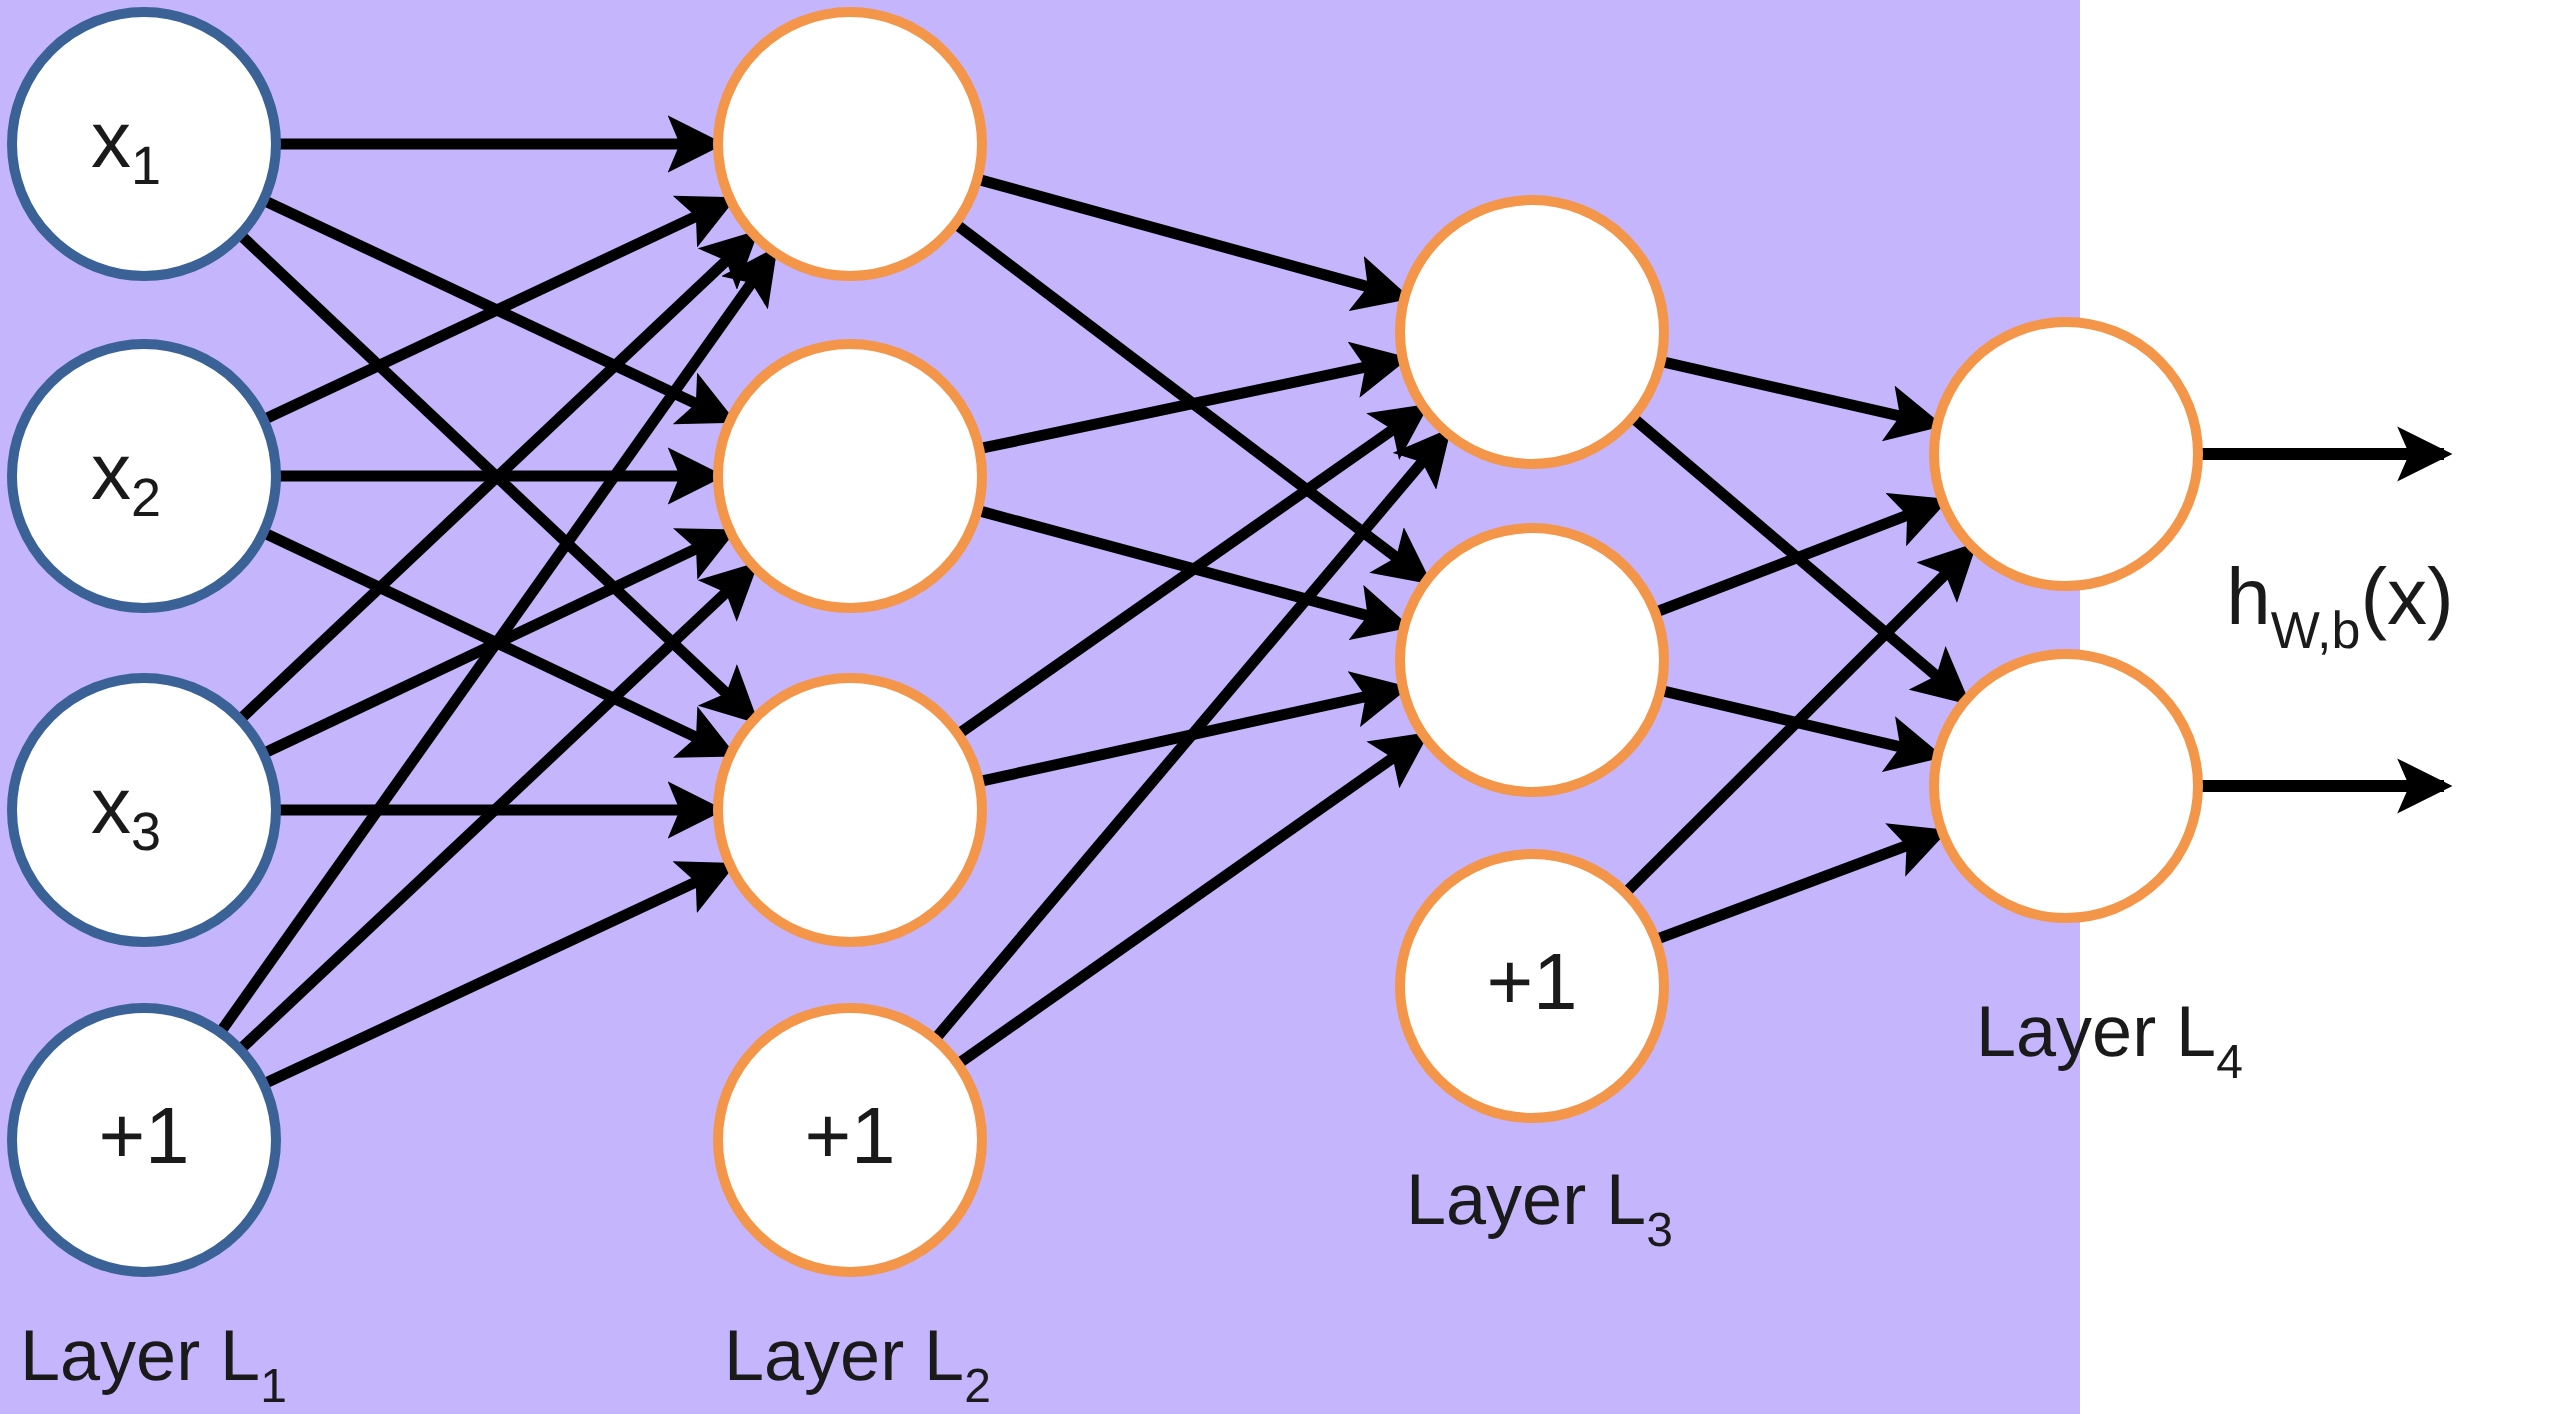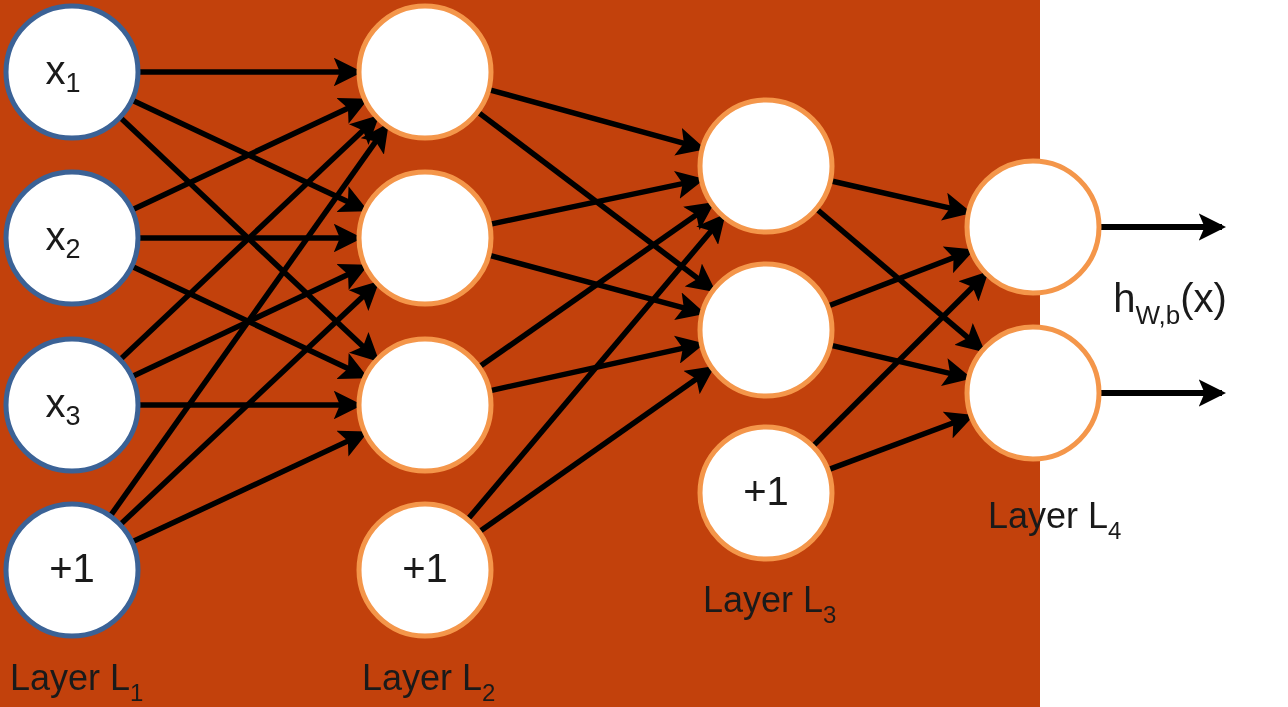--- a/index.html
+++ b/index.html
@@ -10,21 +10,21 @@
   body {
     width: 1288px;
     height: 707px;
     font-family: "Liberation Sans", sans-serif;
     overflow: hidden;
   }
   #diagram-root {
     position: relative;
     width: 1040px;
     height: 707px;
-    background: #c2410c;
+    background: #c4b5fd;
     text-decoration: underline;
   }
   svg#nn-svg {
     display: block;
     width: 1288px;
     height: 707px;
   }
   .node-circle {
     fill: #ffffff;
     stroke-width: 5;

